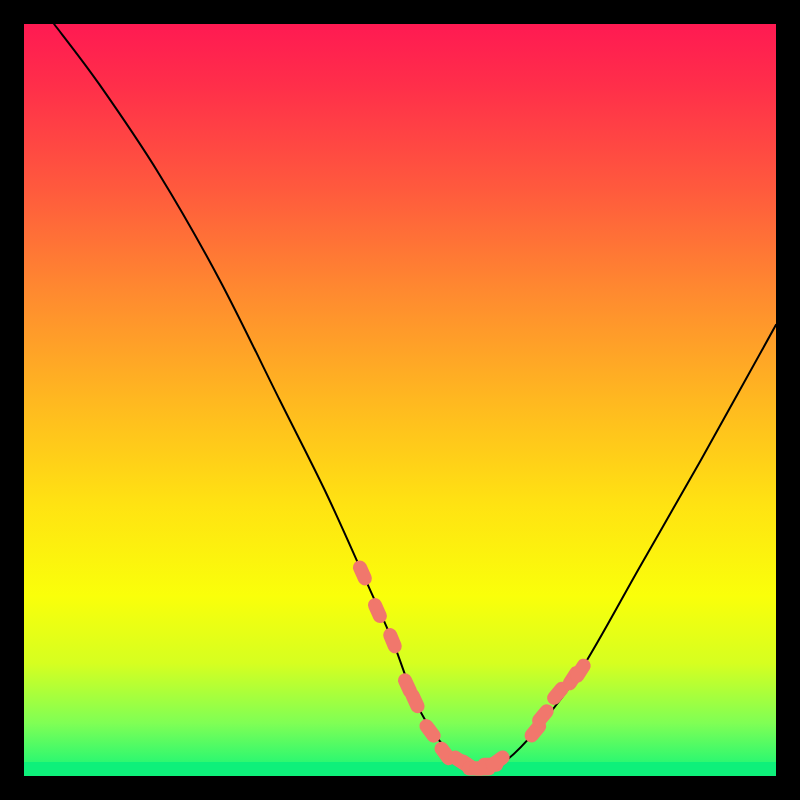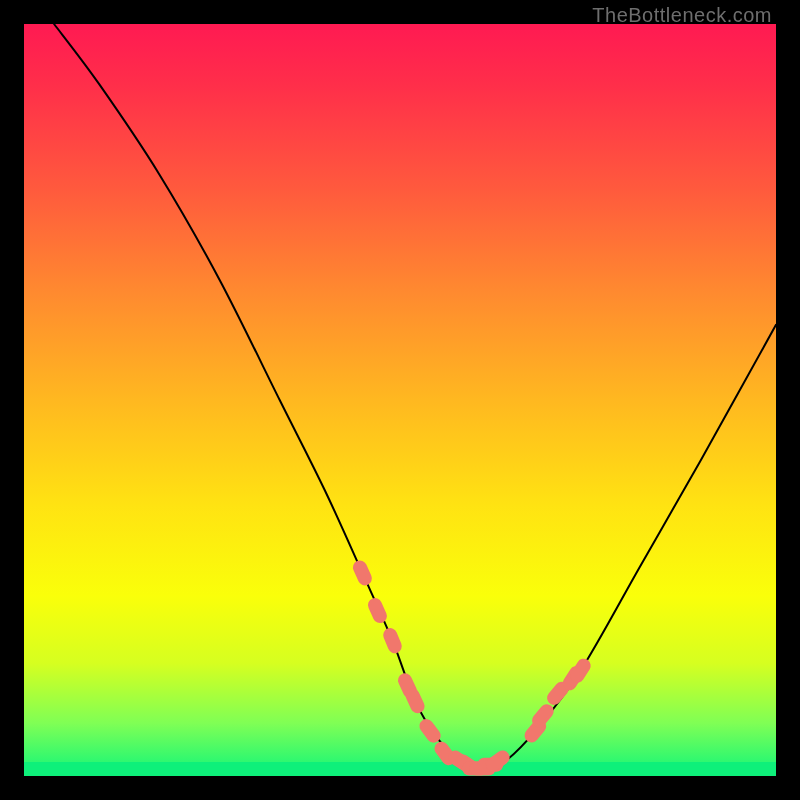--- a/index.html
+++ b/index.html
@@ -74,21 +74,20 @@
     bottom: 0;
     width: 752px;
     height: 14px;
     background: #0ef07a;
   }
 </style>
 </head>
 <body>
 
 <div class="frame">
-  <div class="watermark">TheBottleneck.com</div>
 
   <div class="plot">
     <div class="green-band"></div>
 
     <svg class="curve-layer" viewBox="0 0 752 752" preserveAspectRatio="none">
       <path id="curve-path" class="curve-path" d="M 30.080000000000002,0 C 37.6,10.026666666666662 57.653333333333336,35.093333333333305 75.2,60.15999999999997 C 92.74666666666667,85.22666666666663 115.30666666666664,117.8133333333333 135.35999999999999,150.39999999999998 C 155.41333333333333,182.98666666666665 175.46666666666667,218.07999999999996 195.52,255.67999999999995 C 215.57333333333335,293.28 238.13333333333333,340.90666666666664 255.68,376 C 273.2266666666667,411.09333333333336 287.0133333333333,437.41333333333336 300.8,466.24 C 314.5866666666667,495.06666666666666 327.12,523.8933333333334 338.40000000000003,548.96 C 349.68000000000006,574.0266666666666 359.7066666666667,595.3333333333334 368.48,616.64 C 377.25333333333333,637.9466666666666 383.52000000000004,660.5066666666667 391.04,676.8 C 398.56,693.0933333333332 406.08000000000004,704.3733333333333 413.6,714.4 C 421.12,724.4266666666666 428.64,731.9466666666667 436.15999999999997,736.96 C 443.67999999999995,741.9733333333334 451.19999999999993,744.48 458.71999999999997,744.48 C 466.24,744.48 472.50666666666666,743.2266666666667 481.28000000000003,736.96 C 490.0533333333334,730.6933333333334 498.8266666666667,721.92 511.36,706.88 C 523.8933333333333,691.84 538.9333333333334,674.2933333333334 556.48,646.72 C 574.0266666666666,619.1466666666666 596.5866666666666,576.5333333333333 616.64,541.4399999999999 C 636.6933333333334,506.3466666666666 654.24,476.26666666666665 676.8000000000001,436.16 C 699.3600000000001,396.0533333333334 739.4666666666667,323.36 752,300.8"></path>
     </svg>
 
     <svg class="dot-layer" viewBox="0 0 752 752" preserveAspectRatio="none">
       <g id="markers-group">

